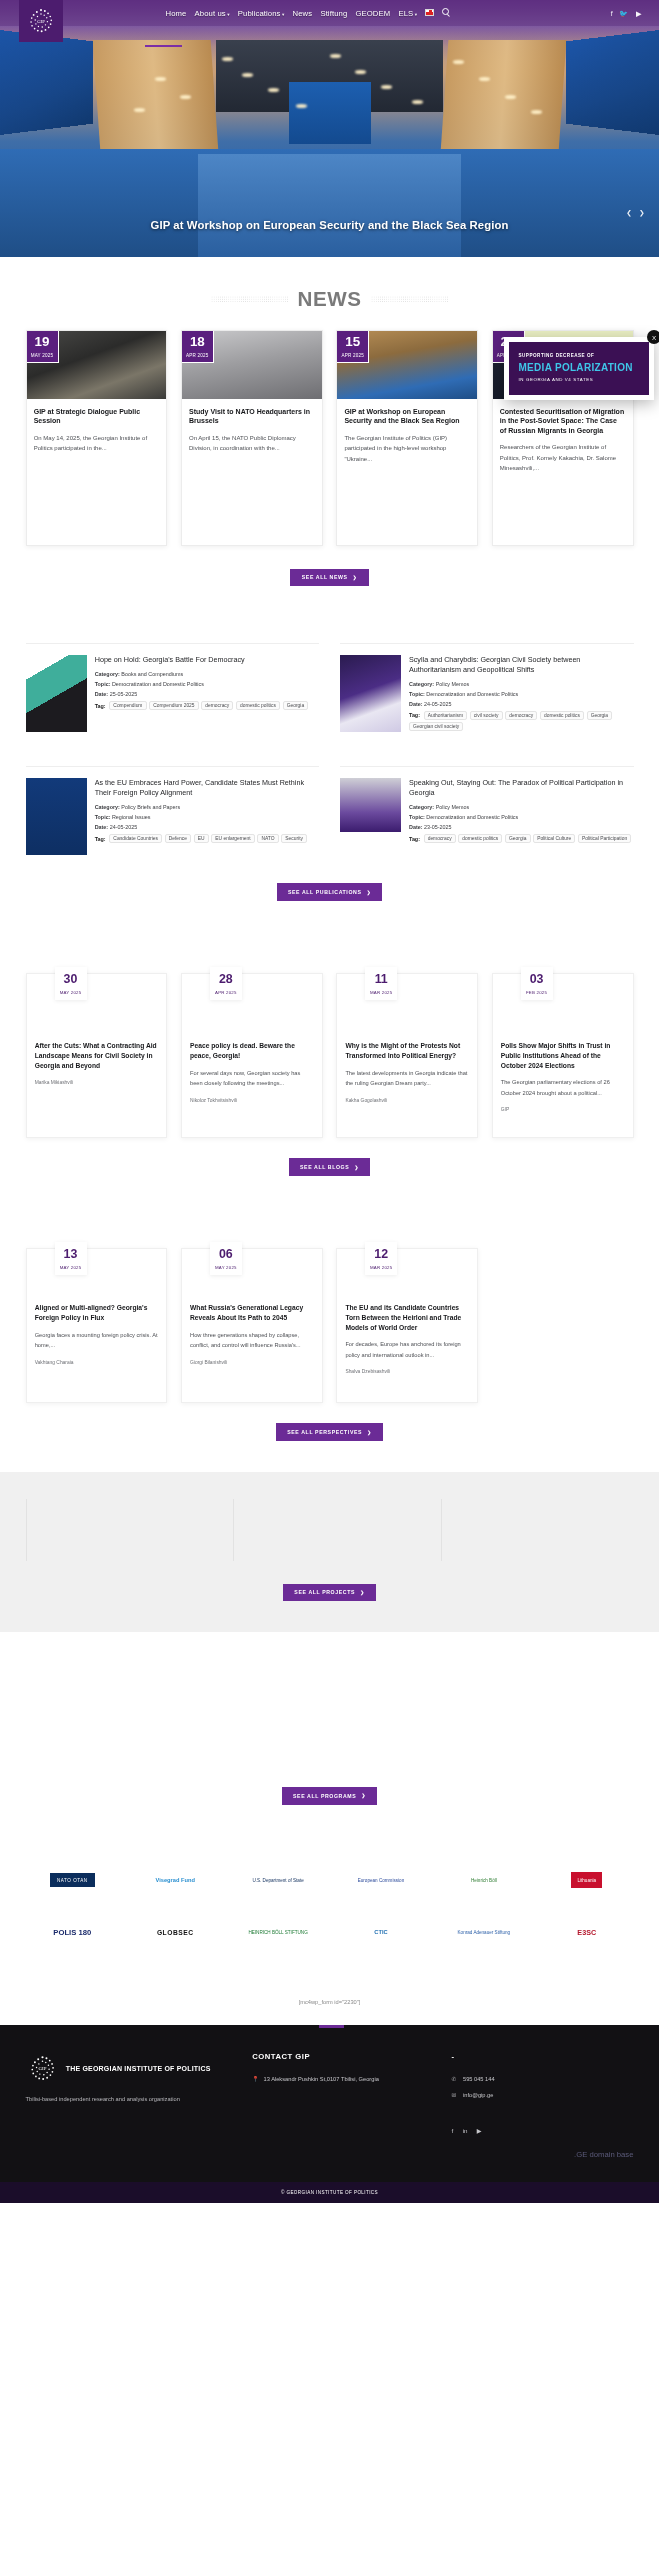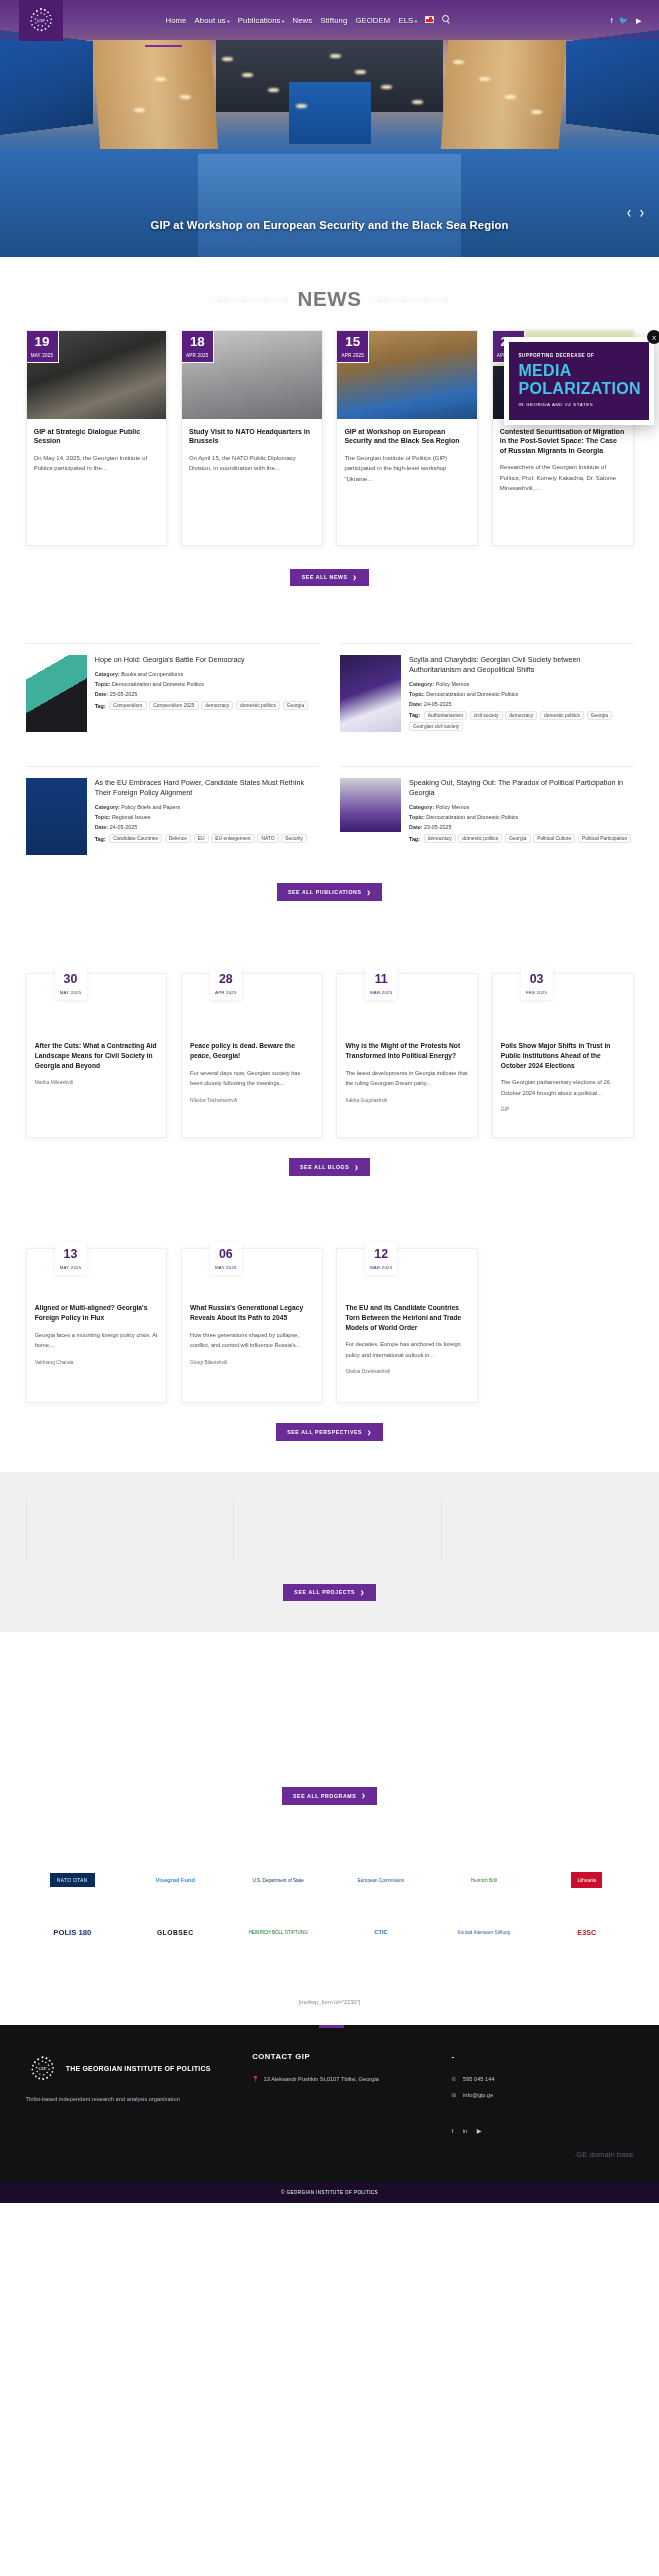--- a/index.html
+++ b/index.html
@@ -54,23 +54,23 @@
     content:""; position:absolute; left:30%; right:30%; top:5.2px; bottom:0;
     background:linear-gradient(180deg,#4d86c6,#2a5f9f);
   }
   .hero-bg-bands .lights { position:absolute; top:46px; left:0; right:0; height:77px; }
   .hero-bg-bands .lights i {
     position:absolute; width:11.3px; height:3.6px; border-radius:50%;
     background:rgba(255,240,200,.95); filter: blur(1px);
   }
 
   .topbar {
-    position: absolute; top: 0; left: 0; width: 100%; height: 40px;
+    position: absolute; top: 0; left: 0; width: 100%; height: 26px;
     background: rgba(92,46,122,0.45);
-    display: flex; align-items: center; z-index: 20;
+    display: flex; z-index: 20;
   }
   .logo-box {
     width: 44px; height: 42px; margin-left: 18.5px;
     background: #4c1c6e; display:flex; align-items:center; justify-content:center;
     flex: none;
   }
   .logo-globe { width: 32px; height: 32px; }
   .nav { display:flex; align-items:center; gap:8.2px; margin-left: 103px; }
   .nav a {
     color:#fff; text-decoration:none; font-size:7.7px; letter-spacing:0.1px;
@@ -112,21 +112,21 @@
     font-size: 20.6px; letter-spacing: 0.5px; color:#7a7a7a; font-weight:700;
   }
 
   
   .wrap { width: 608px; margin: 0 auto; }
   .news-grid { display:grid; grid-template-columns: repeat(4, 1fr); gap: 13.4px; }
   .news-card {
     background:#fff; border:0.5px solid #ececec; box-shadow: 0 1px 5.2px rgba(0,0,0,.07);
     display:flex; flex-direction:column; min-height: 216px;
   }
-  .news-thumb { position:relative; height:88px; overflow:hidden;text-decoration:underline; }
+  .news-thumb { position:relative; height:68px; overflow:hidden;text-decoration:underline; }
   .news-thumb .ph { position:absolute; inset:0; }
   .date-badge {
     position:absolute; left:0; top:0; width:32px; background:#5a1f7e; color:#fff;
     border-right:1.5px solid #fff; border-bottom:1.5px solid #fff; padding:4.1px 0 3.6px; text-align:center;
     z-index:3;
   }
   .date-badge .d { font-size:13.4px; font-weight:700; line-height:1; }
   .date-badge .m { font-size:4.6px; margin-top:5.2px; letter-spacing:0.2px; }
   .news-body { padding:8.2px 7.2px 10.3px; }
   .news-body h3 { font-size:7px; line-height:1.35; font-weight:700; color:#16171a; margin-bottom:7.2px; }
@@ -199,21 +199,21 @@
   .domain-base { text-align:right; color:#5b5a7a; font-size:7.7px; margin-top:15.5px; }
   .copyright { background:#1b0d2a; text-align:center; padding:8.2px 0; font-size:4.6px; letter-spacing:0.4px; color:#fff; }
 
   
   .popup {
     position:absolute; top:337px; left:504px; width:150px; background:#fff;
     box-shadow: 0 4.1px 14.4px rgba(0,0,0,.28); z-index:60;
   }
   .popup-inner { background:#3b1054; padding:11.3px 9.3px 12.4px; margin:5.2px; }
   .popup-inner .l1 { color:#fff; font-size:4.6px; letter-spacing:0.5px; font-weight:700; }
-  .popup-inner .l2 { color:#3fc6e8; font-size:16px; font-weight:700; line-height:1.15; margin-top:3.1px; letter-spacing:0.3px; }
+  .popup-inner .l2 { color:#3fc6e8; font-size:10px; font-weight:700; line-height:1.15; margin-top:3.1px; letter-spacing:0.3px; }
   .popup-inner .l3 { color:#fff; font-size:4.4px; letter-spacing:0.6px; margin-top:4.1px; }
   .popup-close {
     position:absolute; right:-7.2px; top:-7.2px; width:14.4px; height:14.4px; border-radius:50%;
     background:#111; color:#fff; display:flex; align-items:center; justify-content:center;
     font-size:6.2px; cursor:pointer; z-index:61;
   }
 </style>
 </head>
 <body>
 

